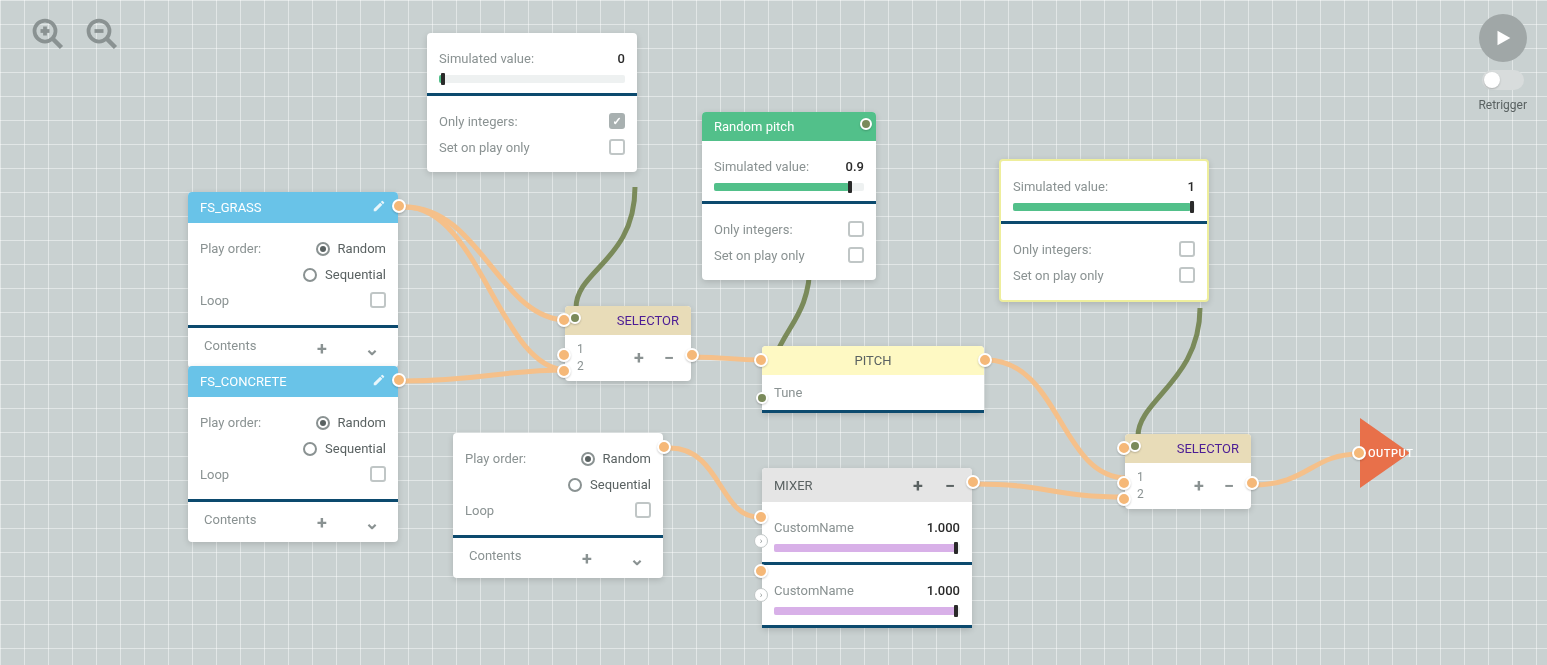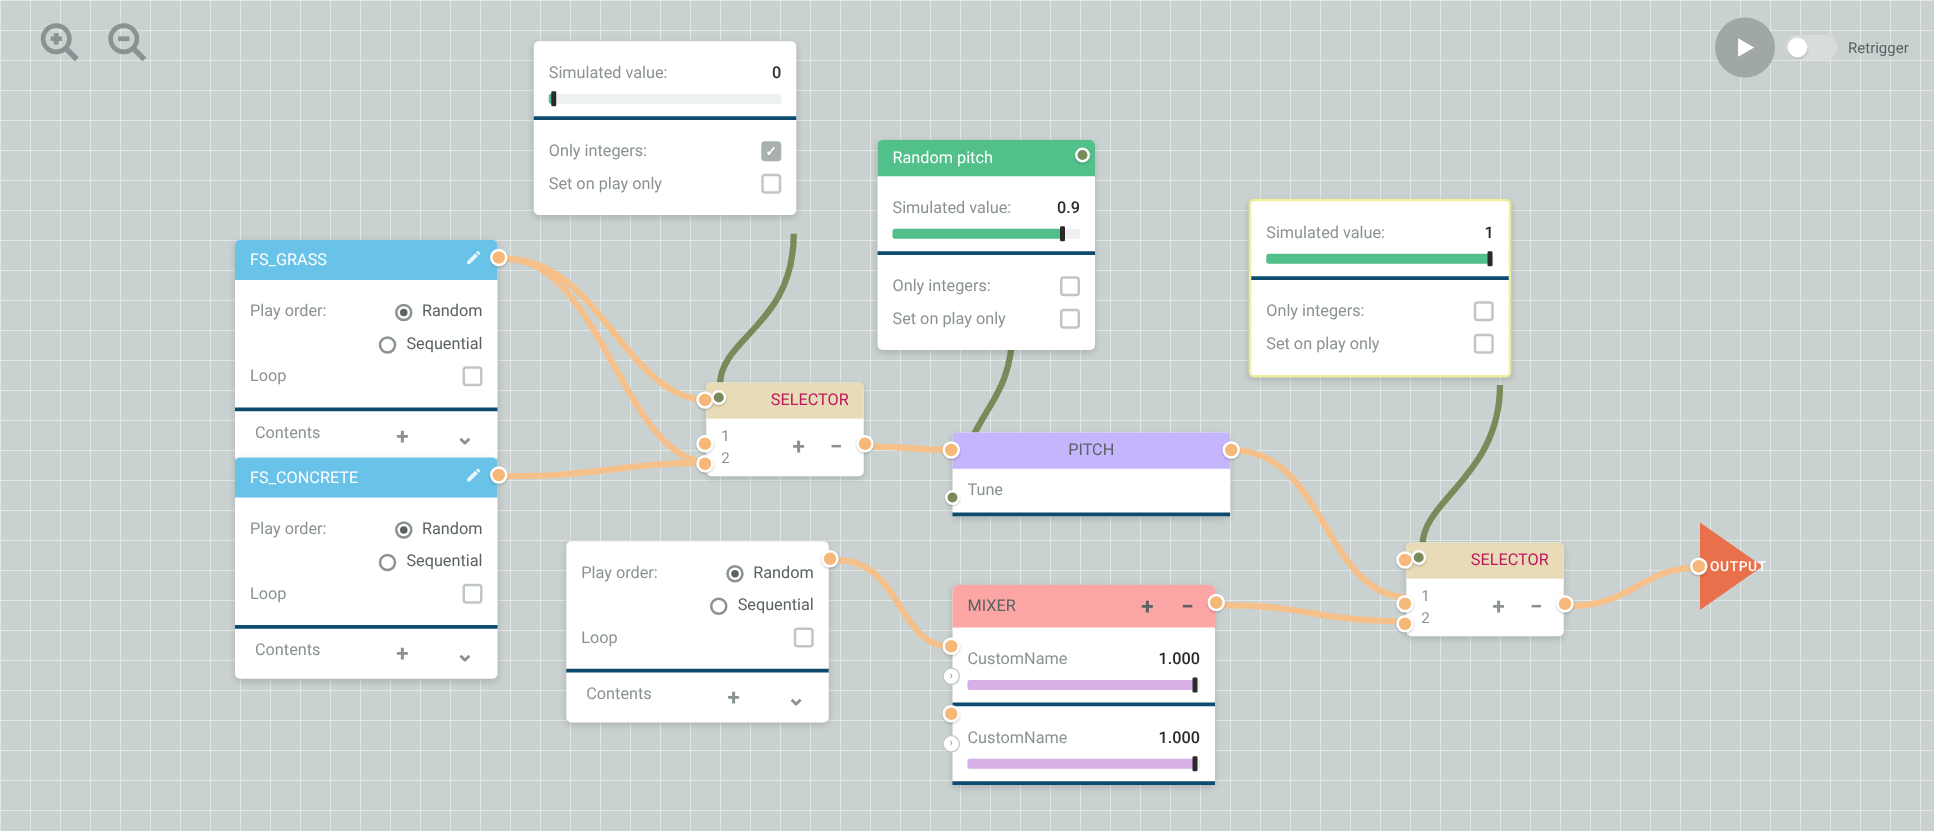--- a/index.html
+++ b/index.html
@@ -1,33 +1,33 @@
 <!DOCTYPE html>
 <html><head>
 <meta charset="utf-8">
 <style>
 *{box-sizing:border-box;margin:0;padding:0;font-family:-apple-system,BlinkMacSystemFont,"Segoe UI",Roboto,sans-serif}
 body{width:1547px;height:665px;background:#c9d1d1;position:relative;overflow:hidden}
 .grid-bg{position:absolute;inset:0;background-image:linear-gradient(rgba(255,255,255,.45) 1px,transparent 1px),linear-gradient(90deg,rgba(255,255,255,.45) 1px,transparent 1px);background-size:24px 24px}
 .toolbar-top{position:absolute;top:14px;left:28px;display:flex;gap:14px}
 .zoom-btn{width:40px;height:40px;cursor:pointer;display:flex;align-items:center;justify-content:center}
 .zoom-btn svg{width:36px;height:36px;fill:#8a9292;stroke:#8a9292}
-.play-block{position:absolute;top:14px;right:20px;display:flex;flex-direction:row;align-items:center;gap:8px}
+.play-block{position:absolute;top:14px;right:20px;display:flex;flex-direction:column;align-items:center;gap:8px}
 .play-btn{width:48px;height:48px;border-radius:50%;background:#a0a7a7;display:flex;align-items:center;justify-content:center;cursor:pointer}
 .play-btn svg{width:22px;height:22px;fill:#fff}
 .toggle{width:42px;height:20px;border-radius:10px;background:#d8dcdc;position:relative;cursor:pointer}
 .toggle::after{content:"";position:absolute;left:2px;top:2px;width:16px;height:16px;border-radius:50%;background:#fff;box-shadow:0 1px 2px rgba(0,0,0,.2)}
 .retrigger-label{font-size:12px;color:#5a6262}
 .node{position:absolute;border-radius:4px;background:#fff;box-shadow:0 2px 6px rgba(0,0,0,.15);font-size:13px;color:#5a6262}
 .node-header{padding:7px 12px;border-radius:4px 4px 0 0;font-size:13px;display:flex;justify-content:space-between;align-items:center;position:relative}
 .hdr-blue{background:#69c3e8;color:#fff}
 .hdr-green{background:#52c08a;color:#fff}
-.hdr-tan{background:#e8dcb8;color:#be185d}
-.hdr-teal{background:#c4b5fd;color:#5a6262}
-.hdr-purple{background:#fca5a5;color:#5a6262}
+.hdr-tan{background:#e8dcb8;color:#4c1d95}
+.hdr-teal{background:#fef9c3;color:#5a6262}
+.hdr-purple{background:#e5e5e5;color:#5a6262}
 .node-body{padding:10px 12px;border-bottom:3px solid #0c4a6e}
 .node-body:last-child{border-bottom:none}
 .row{display:flex;align-items:center;justify-content:space-between;margin:4px 0;min-height:22px}
 .radio{width:14px;height:14px;border:2px solid #8a9292;border-radius:50%;display:inline-block;margin-right:8px;position:relative;flex-shrink:0}
 .radio.on::after{content:"";position:absolute;inset:2px;border-radius:50%;background:#5a6262}
 .checkbox{width:16px;height:16px;border:2px solid #c0c6c6;border-radius:3px;display:inline-block;flex-shrink:0;position:relative}
 .checkbox.checked{background:#a8b0b0;border-color:#a8b0b0}
 .checkbox.checked::after{content:"✓";position:absolute;inset:0;display:flex;align-items:center;justify-content:center;color:#fff;font-size:11px;font-weight:bold}
 .pencil{color:#fff;opacity:.85}
 .pencil svg{width:14px;height:14px;fill:currentColor}

